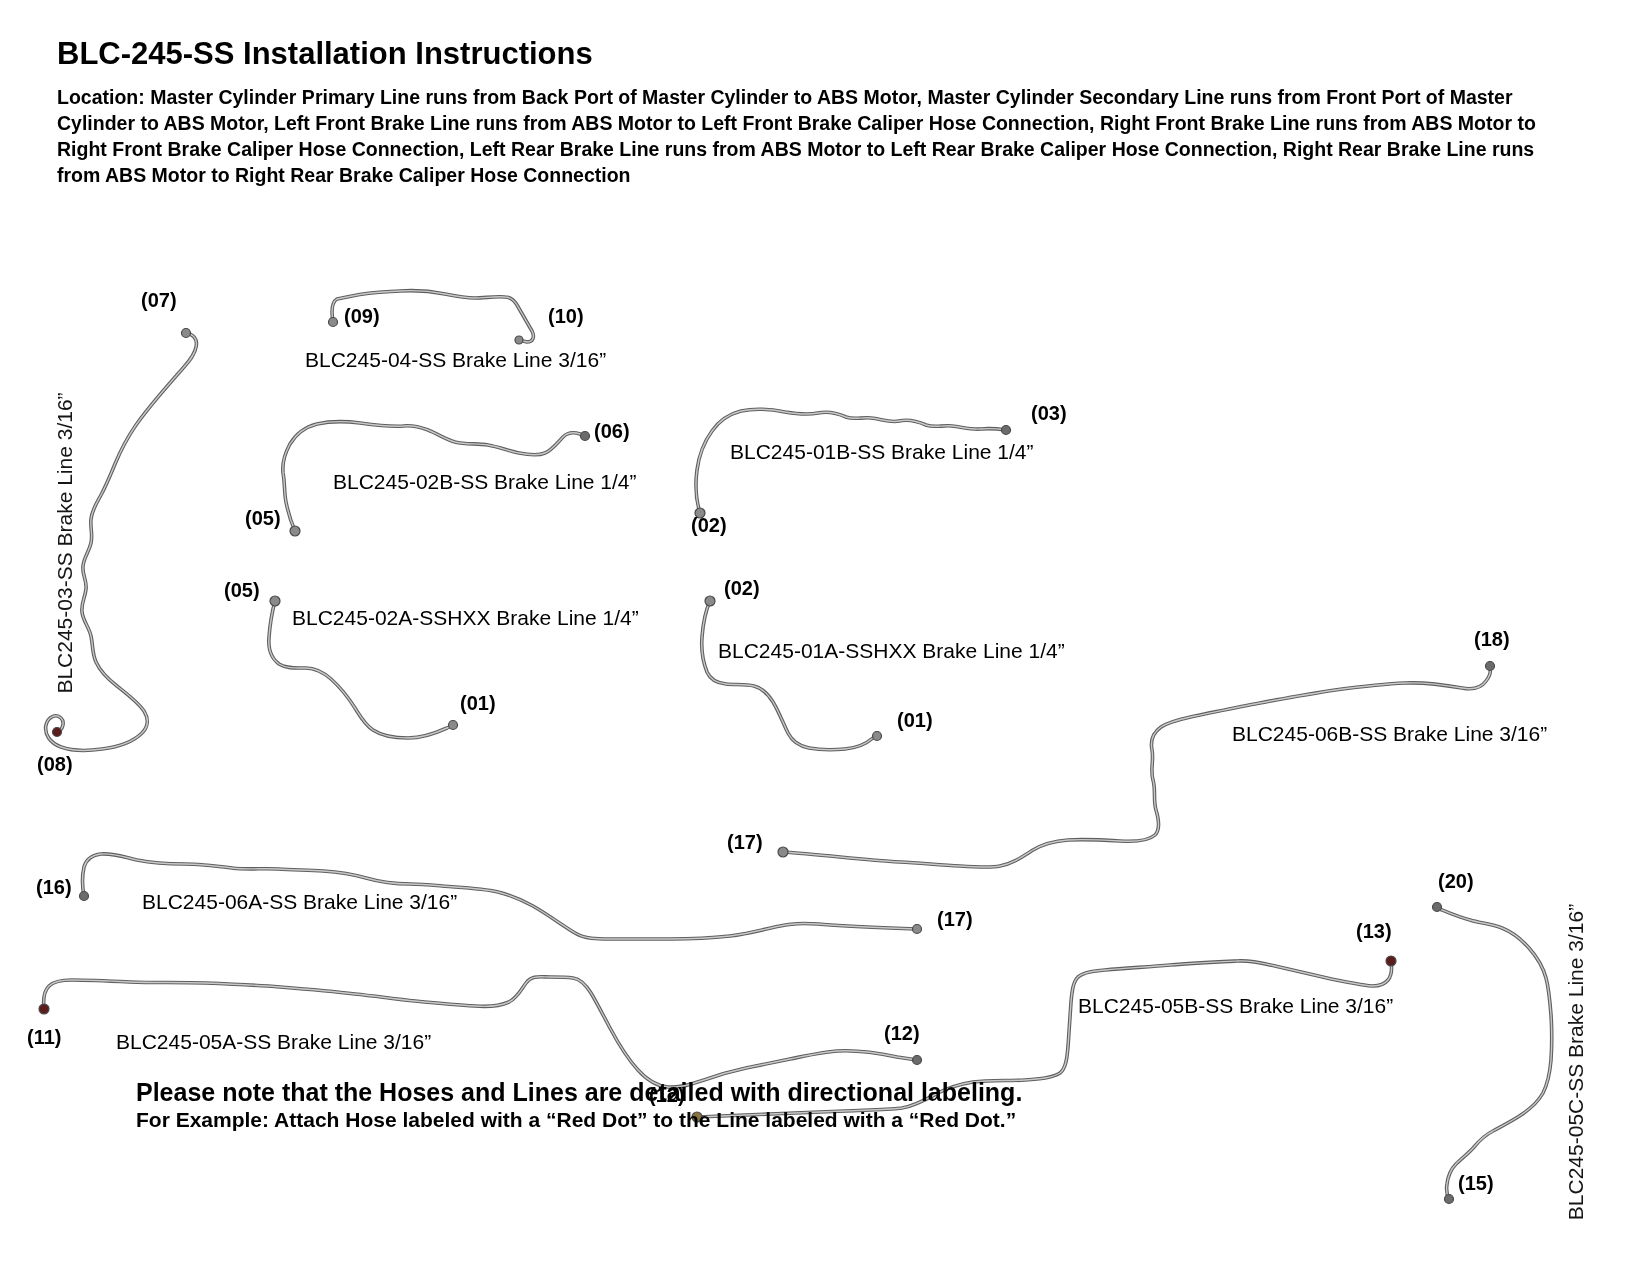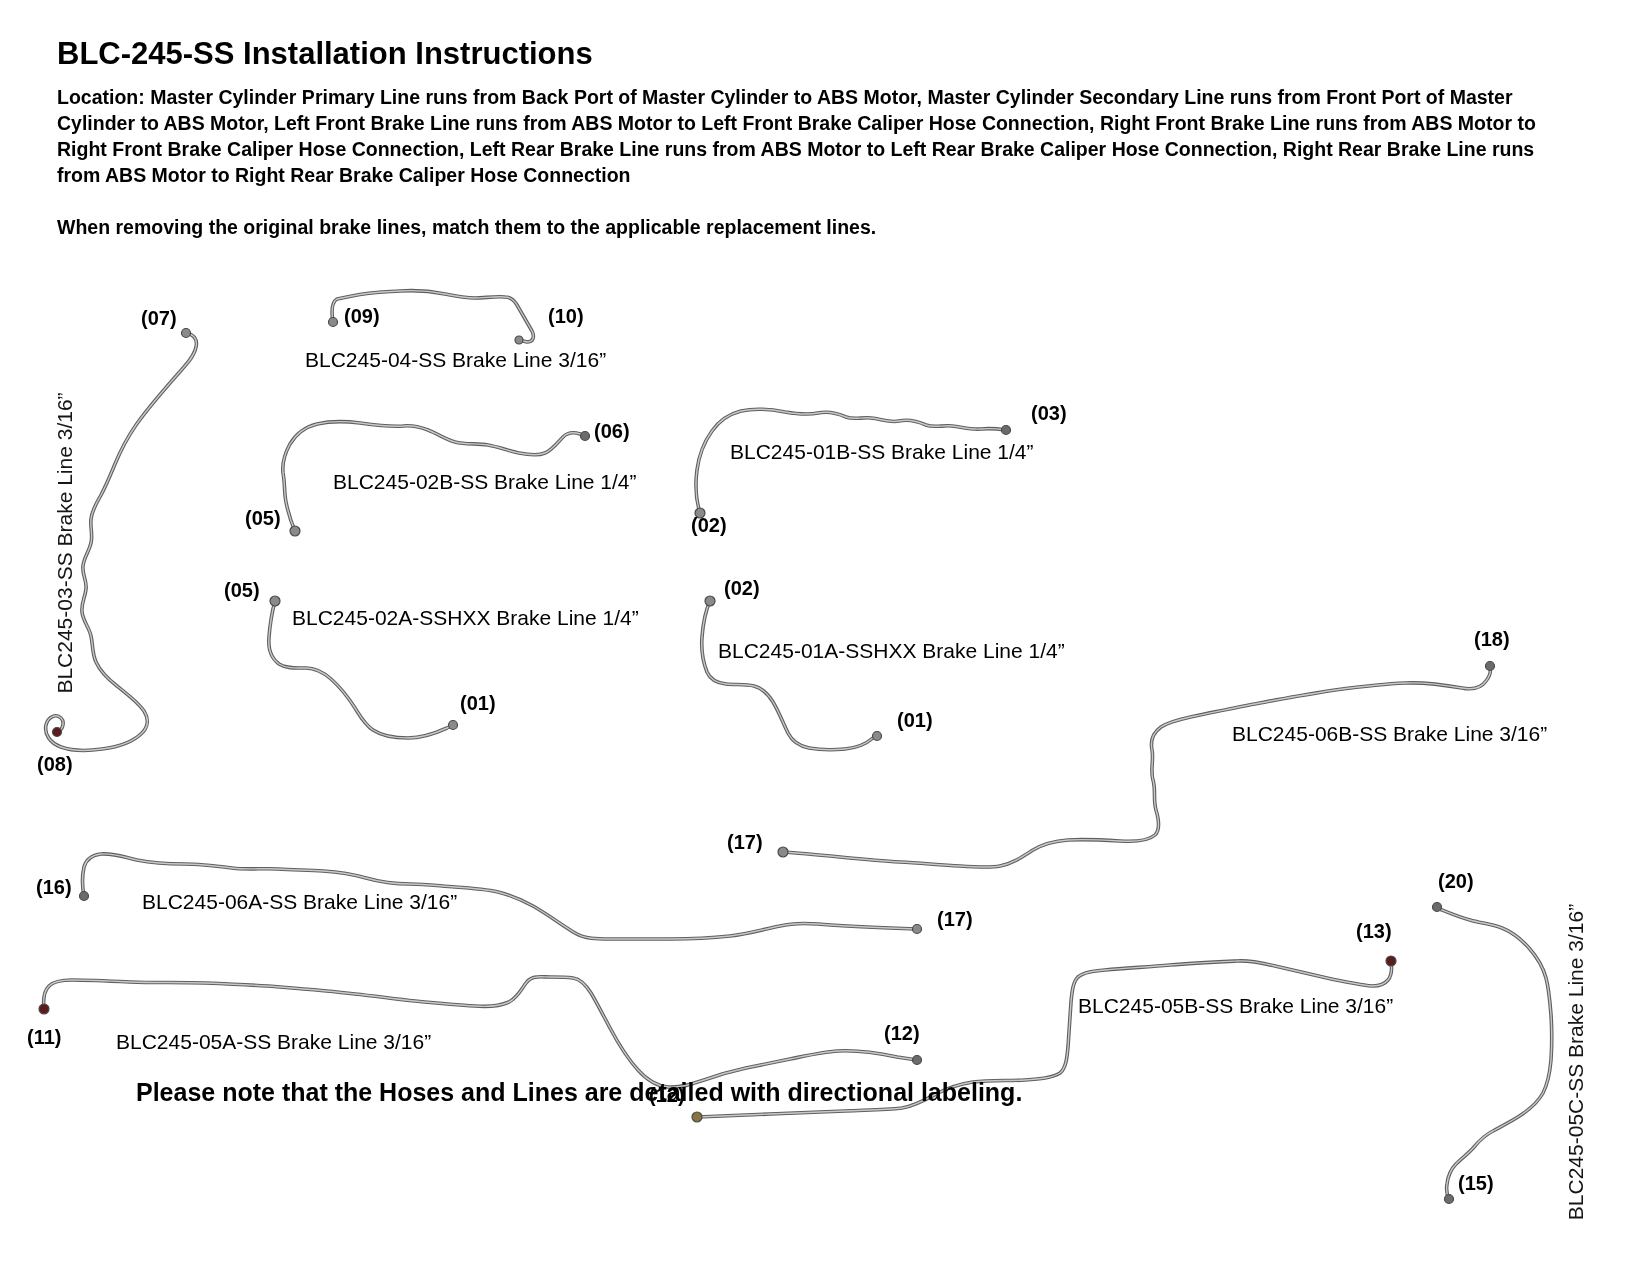--- a/index.html
+++ b/index.html
@@ -103,23 +103,22 @@
     <circle class="fit" cx="44" cy="1009" r="5" fill="#5c1c1c"></circle>
     <circle class="fit" cx="917" cy="1060" r="4.5" fill="#6b6b6b"></circle>
     <circle class="fit" cx="697" cy="1117" r="5" fill="#8a7440"></circle>
     <circle class="fit" cx="1391" cy="961" r="5" fill="#5c1c1c"></circle>
     <circle class="fit" cx="1437" cy="907" r="4.5" fill="#6b6b6b"></circle>
     <circle class="fit" cx="1449" cy="1199" r="4.5" fill="#6b6b6b"></circle>
   </svg>
 
   <div class="title">BLC-245-SS Installation Instructions</div>
   <div class="intro">Location: Master Cylinder Primary Line runs from Back Port of Master Cylinder to ABS Motor, Master Cylinder Secondary Line runs from Front Port of Master Cylinder to ABS Motor, Left Front Brake Line runs from ABS Motor to Left Front Brake Caliper Hose Connection, Right Front Brake Line runs from ABS Motor to Right Front Brake Caliper Hose Connection, Left Rear Brake Line runs from ABS Motor to Left Rear Brake Caliper Hose Connection, Right Rear Brake Line runs from ABS Motor to Right Rear Brake Caliper Hose Connection</div>
-  <div class="remove-note">When removing the original brake lines, match them to the applicable replacement lines.</div>
 
-  <div class="ep" style="left:141px;top:307px">(07)</div>
+  <div class="ep" style="left:141px;top:289px">(07)</div>
   <div class="ep" style="left:344px;top:305px">(09)</div>
   <div class="ep" style="left:548px;top:305px">(10)</div>
   <div class="ep" style="left:245px;top:507px">(05)</div>
   <div class="ep" style="left:594px;top:420px">(06)</div>
   <div class="ep" style="left:691px;top:514px">(02)</div>
   <div class="ep" style="left:1031px;top:402px">(03)</div>
   <div class="ep" style="left:224px;top:579px">(05)</div>
   <div class="ep" style="left:460px;top:692px">(01)</div>
   <div class="ep" style="left:724px;top:577px">(02)</div>
   <div class="ep" style="left:897px;top:709px">(01)</div>
@@ -141,14 +140,15 @@
   <div class="pl" style="left:292px;top:606px">BLC245-02A-SSHXX Brake Line 1/4”</div>
   <div class="pl" style="left:718px;top:639px">BLC245-01A-SSHXX Brake Line 1/4”</div>
   <div class="pl" style="left:1232px;top:722px">BLC245-06B-SS Brake Line 3/16”</div>
   <div class="pl" style="left:142px;top:890px">BLC245-06A-SS Brake Line 3/16”</div>
   <div class="pl" style="left:116px;top:1030px">BLC245-05A-SS Brake Line 3/16”</div>
   <div class="pl" style="left:1078px;top:994px">BLC245-05B-SS Brake Line 3/16”</div>
   <div class="vl" style="left:65px;top:543px">BLC245-03-SS Brake Line 3/16”</div>
   <div class="vl" style="left:1576px;top:1062px">BLC245-05C-SS Brake Line 3/16”</div>
 
   <div class="footer1">Please note that the Hoses and Lines are detailed with directional labeling.</div>
+  <div class="footer2">For Example: Attach Hose labeled with a “Red Dot” to the Line labeled with a “Red Dot.”</div>
 
 </div>
 
 </body></html>

